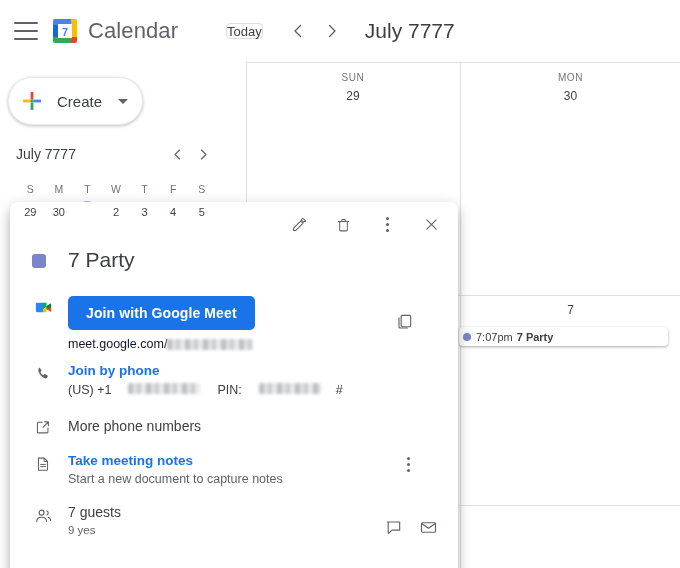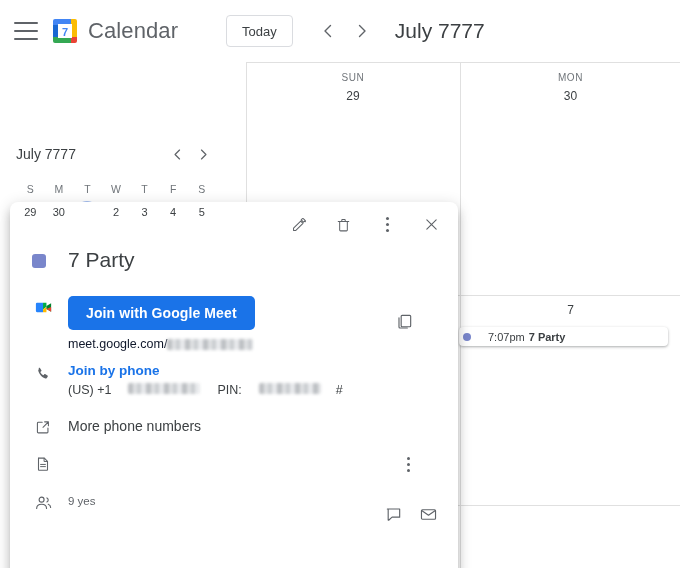--- a/index.html
+++ b/index.html
@@ -25,21 +25,21 @@
 
   .cal-logo { width: 30px; height: 30px; position: relative; flex:none; }
   .cal-logo svg { display:block; }
 
   .brand {
     font-size: 22px; color:#5f6368; margin-left: 8px; letter-spacing:0.1px;
     font-family:"Liberation Sans", sans-serif; white-space:nowrap;
   }
 
   .today-btn {
-    margin-left: 48px; height: 32px; padding: 0 15px;
+    margin-left: 48px; height: 16px; padding: 0 0;
     border: 1px solid #dadce0; border-radius: 4px; background:#fff;
     font-size: 13px; color:#3c4043; display:flex; align-items:center; cursor:pointer;
     font-family:"Liberation Sans", sans-serif;
   }
   .navarrow {
     width: 34px; height:34px; display:flex; align-items:center; justify-content:center;
     color:#5f6368; cursor:pointer; font-size:17px; border-radius:50%;
   }
   .nav-prev { margin-left: 18px; }
   .period-title {
@@ -97,21 +97,21 @@
   .dow-label { font-size: 10px; color:#70757a; letter-spacing:.6px; }
   .dom-label { font-size: 12px; color:#3c4043; margin-top: 6px; }
 
   .event-chip {
     position:absolute; height: 19px; display:flex; align-items:center;
     padding: 0 6px 0 4px; border-radius: 4px; background:#fff;
     box-shadow: 0 1px 3px rgba(60,64,67,.30), 0 1px 2px rgba(60,64,67,.15);
     font-size: 11px; white-space:nowrap; overflow:hidden; cursor:pointer;
   }
   .chip-dot { width: 8px; height:8px; border-radius:50%; flex:none; margin-right:5px; }
-  .chip-time { color:#3c4043; margin-right: 4px; margin-left: 12px; }
+  .chip-time { color:#3c4043; margin-right: 4px; }
   .chip-title { color:#3c4043; font-weight:bold; }
 
   
   .popup {
     position:absolute; left: 10px; top: 202px; width: 448px; height: 380px;
     background:#fff; border-radius: 8px;
     box-shadow: 0 8px 10px 1px rgba(0,0,0,.14), 0 3px 14px 2px rgba(0,0,0,.12), 0 5px 5px -3px rgba(0,0,0,.20);
     overflow:hidden;
   }
   .popup-actions {
@@ -209,20 +209,33 @@
       <svg width="16" height="16" viewBox="0 0 16 16">
           <path d="M5.5 2.5 11 8l-5.5 5.5" fill="none" stroke="#5f6368" stroke-width="1.4" stroke-linecap="round" stroke-linejoin="round"></path>
         </svg>
     </div>
 
     <div class="period-title">July 7777</div>
   </div>
 
   <div class="sidebar">
 
+    <div class="create-btn">
+      <span class="plus-icon">
+        <svg width="22" height="22" viewBox="0 0 22 22">
+          <rect x="9.6" y="2" width="2.8" height="7.5" fill="#ea4335"></rect>
+          <rect x="9.6" y="12.5" width="2.8" height="7.5" fill="#34a853"></rect>
+          <rect x="2" y="9.6" width="7.5" height="2.8" fill="#fbbc04"></rect>
+          <rect x="12.5" y="9.6" width="7.5" height="2.8" fill="#4285f4"></rect>
+          <rect x="9.6" y="9.6" width="2.8" height="2.8" fill="#34a853"></rect>
+        </svg>
+      </span>
+      <span class="create-label">Create</span>
+      <span class="create-caret"></span>
+    </div>
 
     <div class="mini-cal">
       <div class="mini-head">
         <div class="mini-month">July 7777</div>
         <div class="mini-arrow">
           <svg width="13" height="13" viewBox="0 0 16 16">
               <path d="M10.5 2.5 5 8l5.5 5.5" fill="none" stroke="#5f6368" stroke-width="1.5" stroke-linecap="round" stroke-linejoin="round"></path>
             </svg>
         </div>
         <div class="mini-arrow">
@@ -374,39 +387,42 @@
       </div>
 
       <div class="row pos-rel" style="margin-top:17px;">
         <div class="row-icon">
           <svg width="18" height="18" viewBox="0 0 20 20">
             <path d="M5.5 3.5h6L15 7v9.5a.5.5 0 0 1-.5.5h-9a.5.5 0 0 1-.5-.5v-13a.5.5 0 0 1 .5-.5z" fill="none" stroke="#5f6368" stroke-width="1.2" stroke-linejoin="round"></path>
             <path d="M11.2 3.6V7.2h3.6M7.3 10.5h5.4M7.3 12.9h5.4" fill="none" stroke="#5f6368" stroke-width="1.1" stroke-linecap="round"></path>
           </svg>
         </div>
         <div class="row-main">
+          <div class="notes-title">Take meeting notes</div>
+          <div class="notes-sub">Start a new document to capture notes</div>
         </div>
         <div class="copy-btn" style="top:4px; right:28px;">
           <span class="kebab">
               <i></i>
               <i></i>
               <i></i>
             </span>
         </div>
       </div>
 
       <div class="row pos-rel" style="margin-top:18px;">
         <div class="row-icon">
           <svg width="19" height="19" viewBox="0 0 20 20">
             <circle cx="8" cy="7" r="2.6" fill="none" stroke="#5f6368" stroke-width="1.2"></circle>
             <path d="M2.8 16.2c0-2.8 2.3-4.4 5.2-4.4s5.2 1.6 5.2 4.4" fill="none" stroke="#5f6368" stroke-width="1.2" stroke-linecap="round"></path>
             <path d="M13.6 5.2a2.4 2.4 0 0 1 0 4.3M15 11.9c1.5.5 2.5 1.7 2.5 3.4" fill="none" stroke="#5f6368" stroke-width="1.2" stroke-linecap="round"></path>
           </svg>
         </div>
         <div class="row-main">
+          <div class="guests-title">7 guests</div>
           <div class="guests-line">9 yes</div>
 
         </div>
         <div class="row-right-icons">
           <span>
             <svg width="19" height="19" viewBox="0 0 20 20">
                 <path d="M3.5 4.2h13v8.6h-8l-3.6 3.2a.3.3 0 0 1-.5-.2V4.6a.4.4 0 0 1 .4-.4z" fill="none" stroke="#5f6368" stroke-width="1.2" stroke-linejoin="round"></path>
               </svg>
           </span>
           <span>

